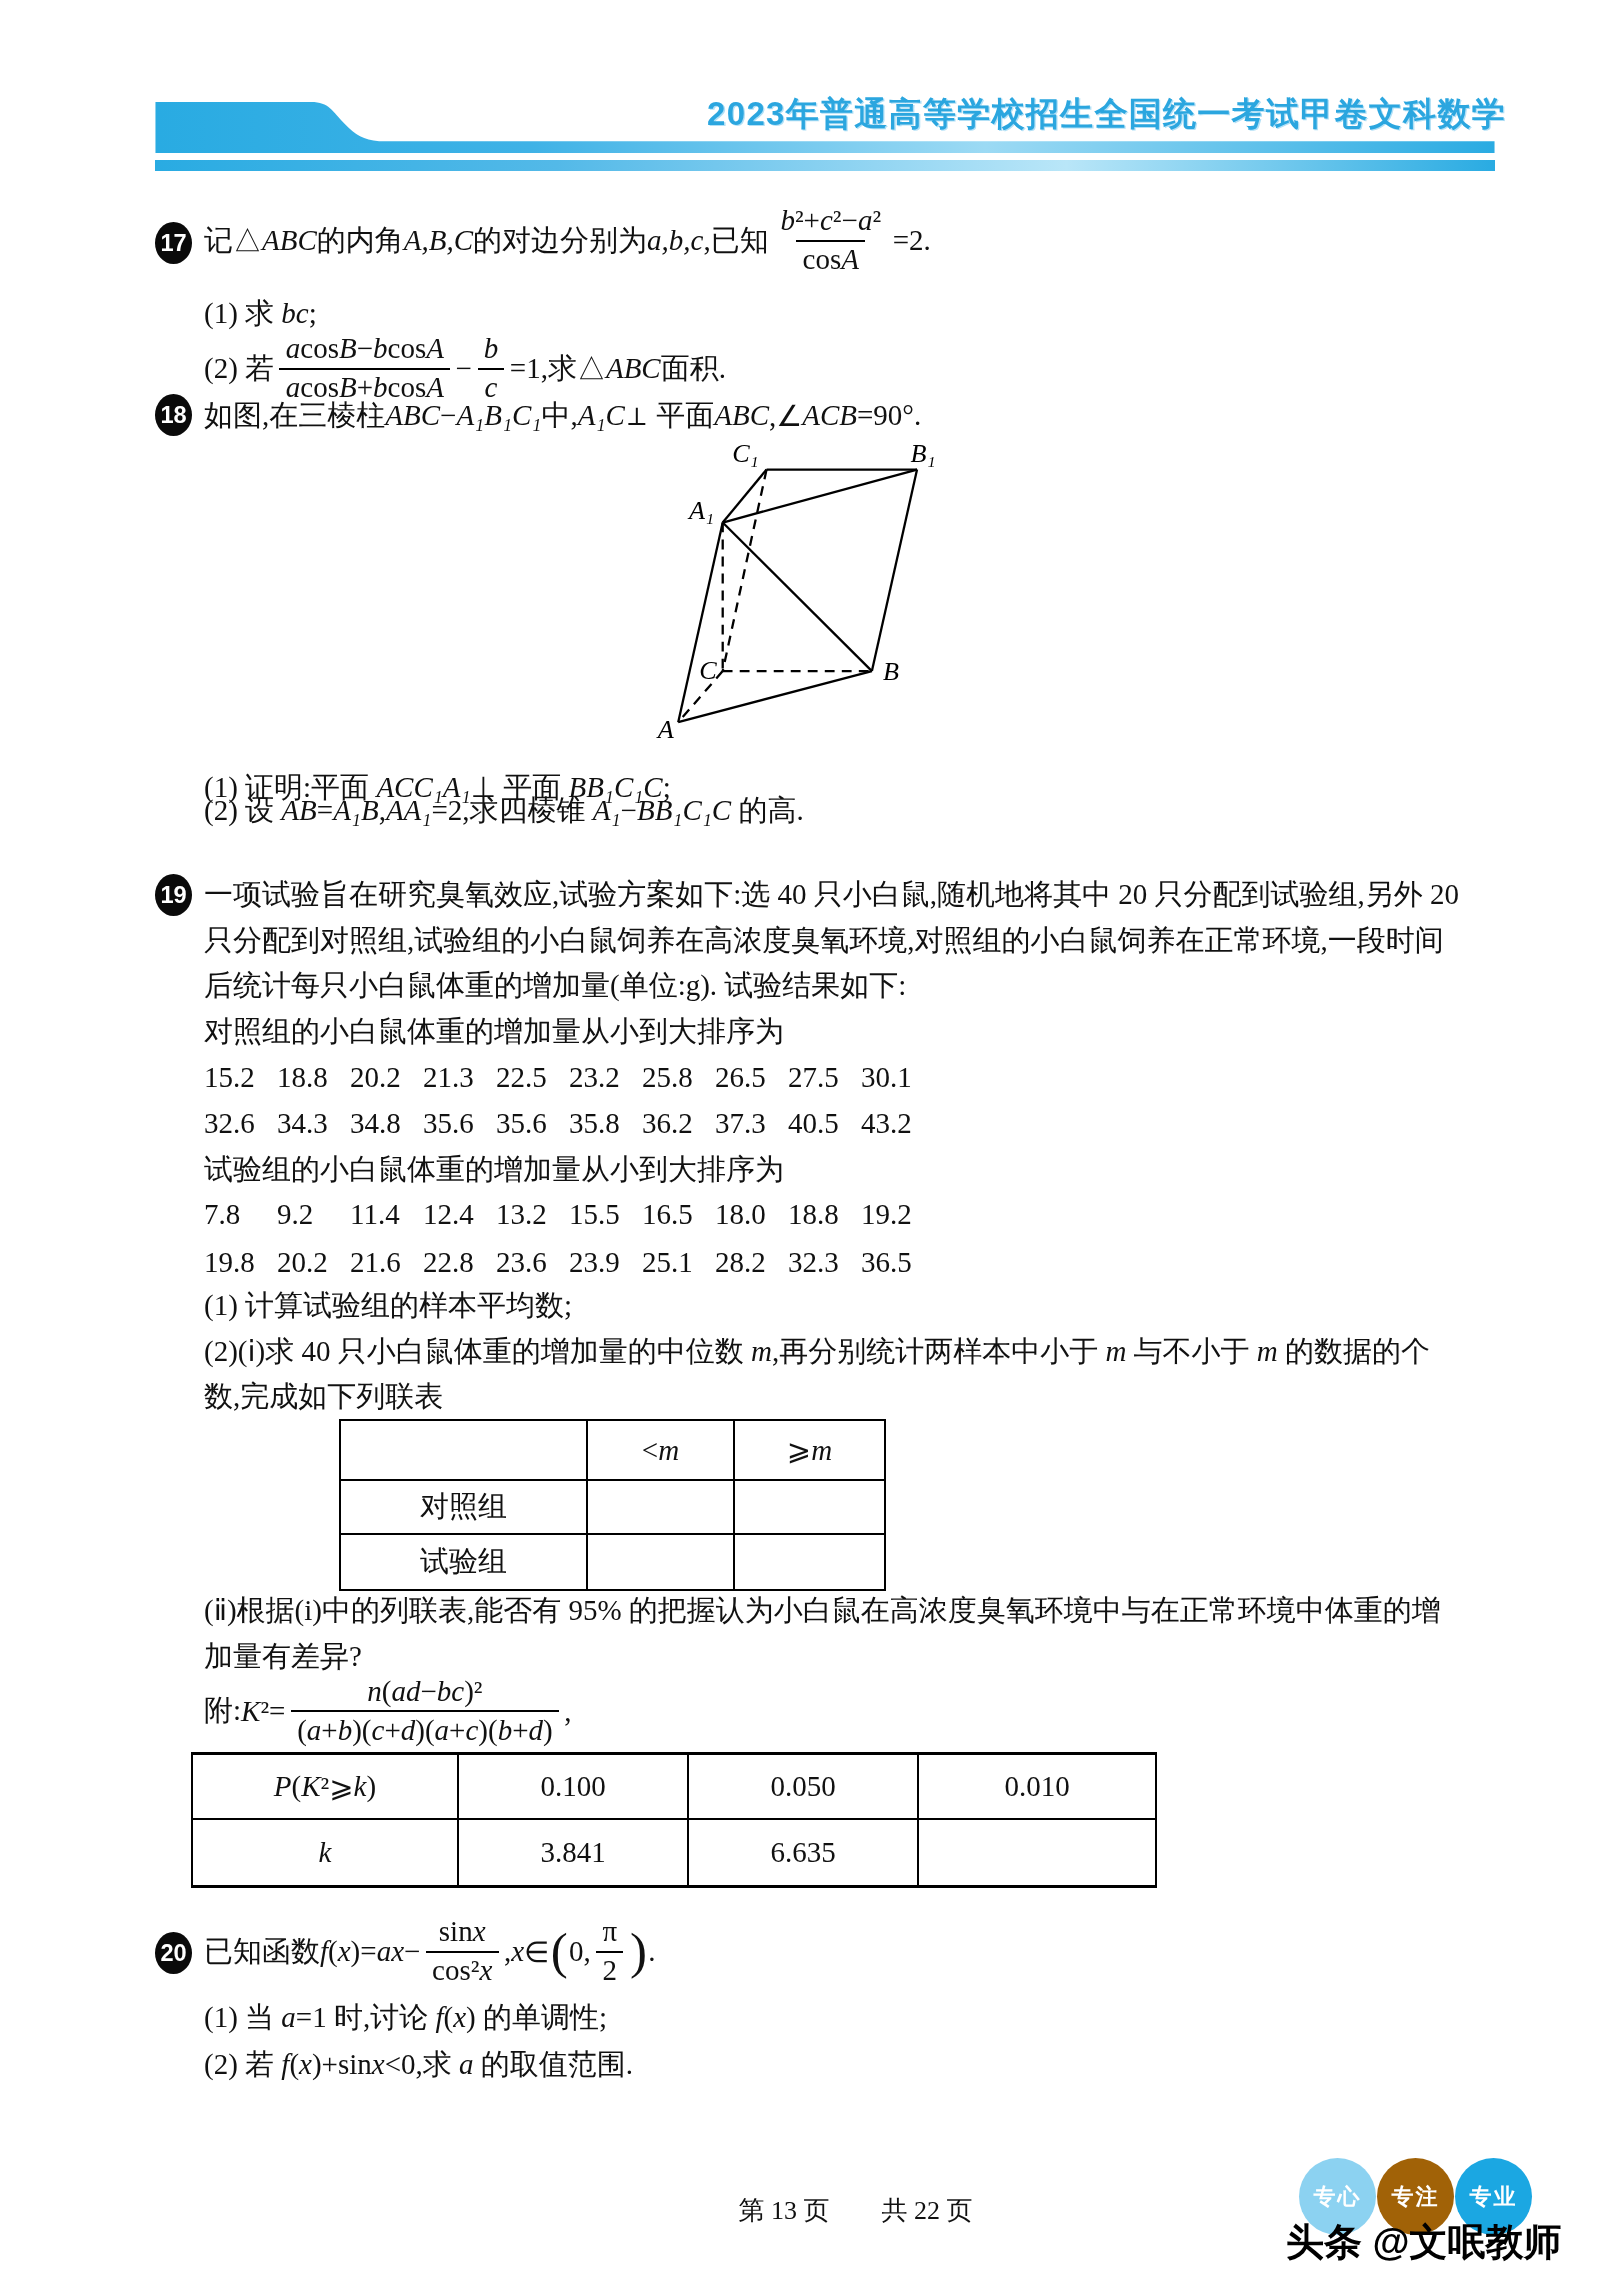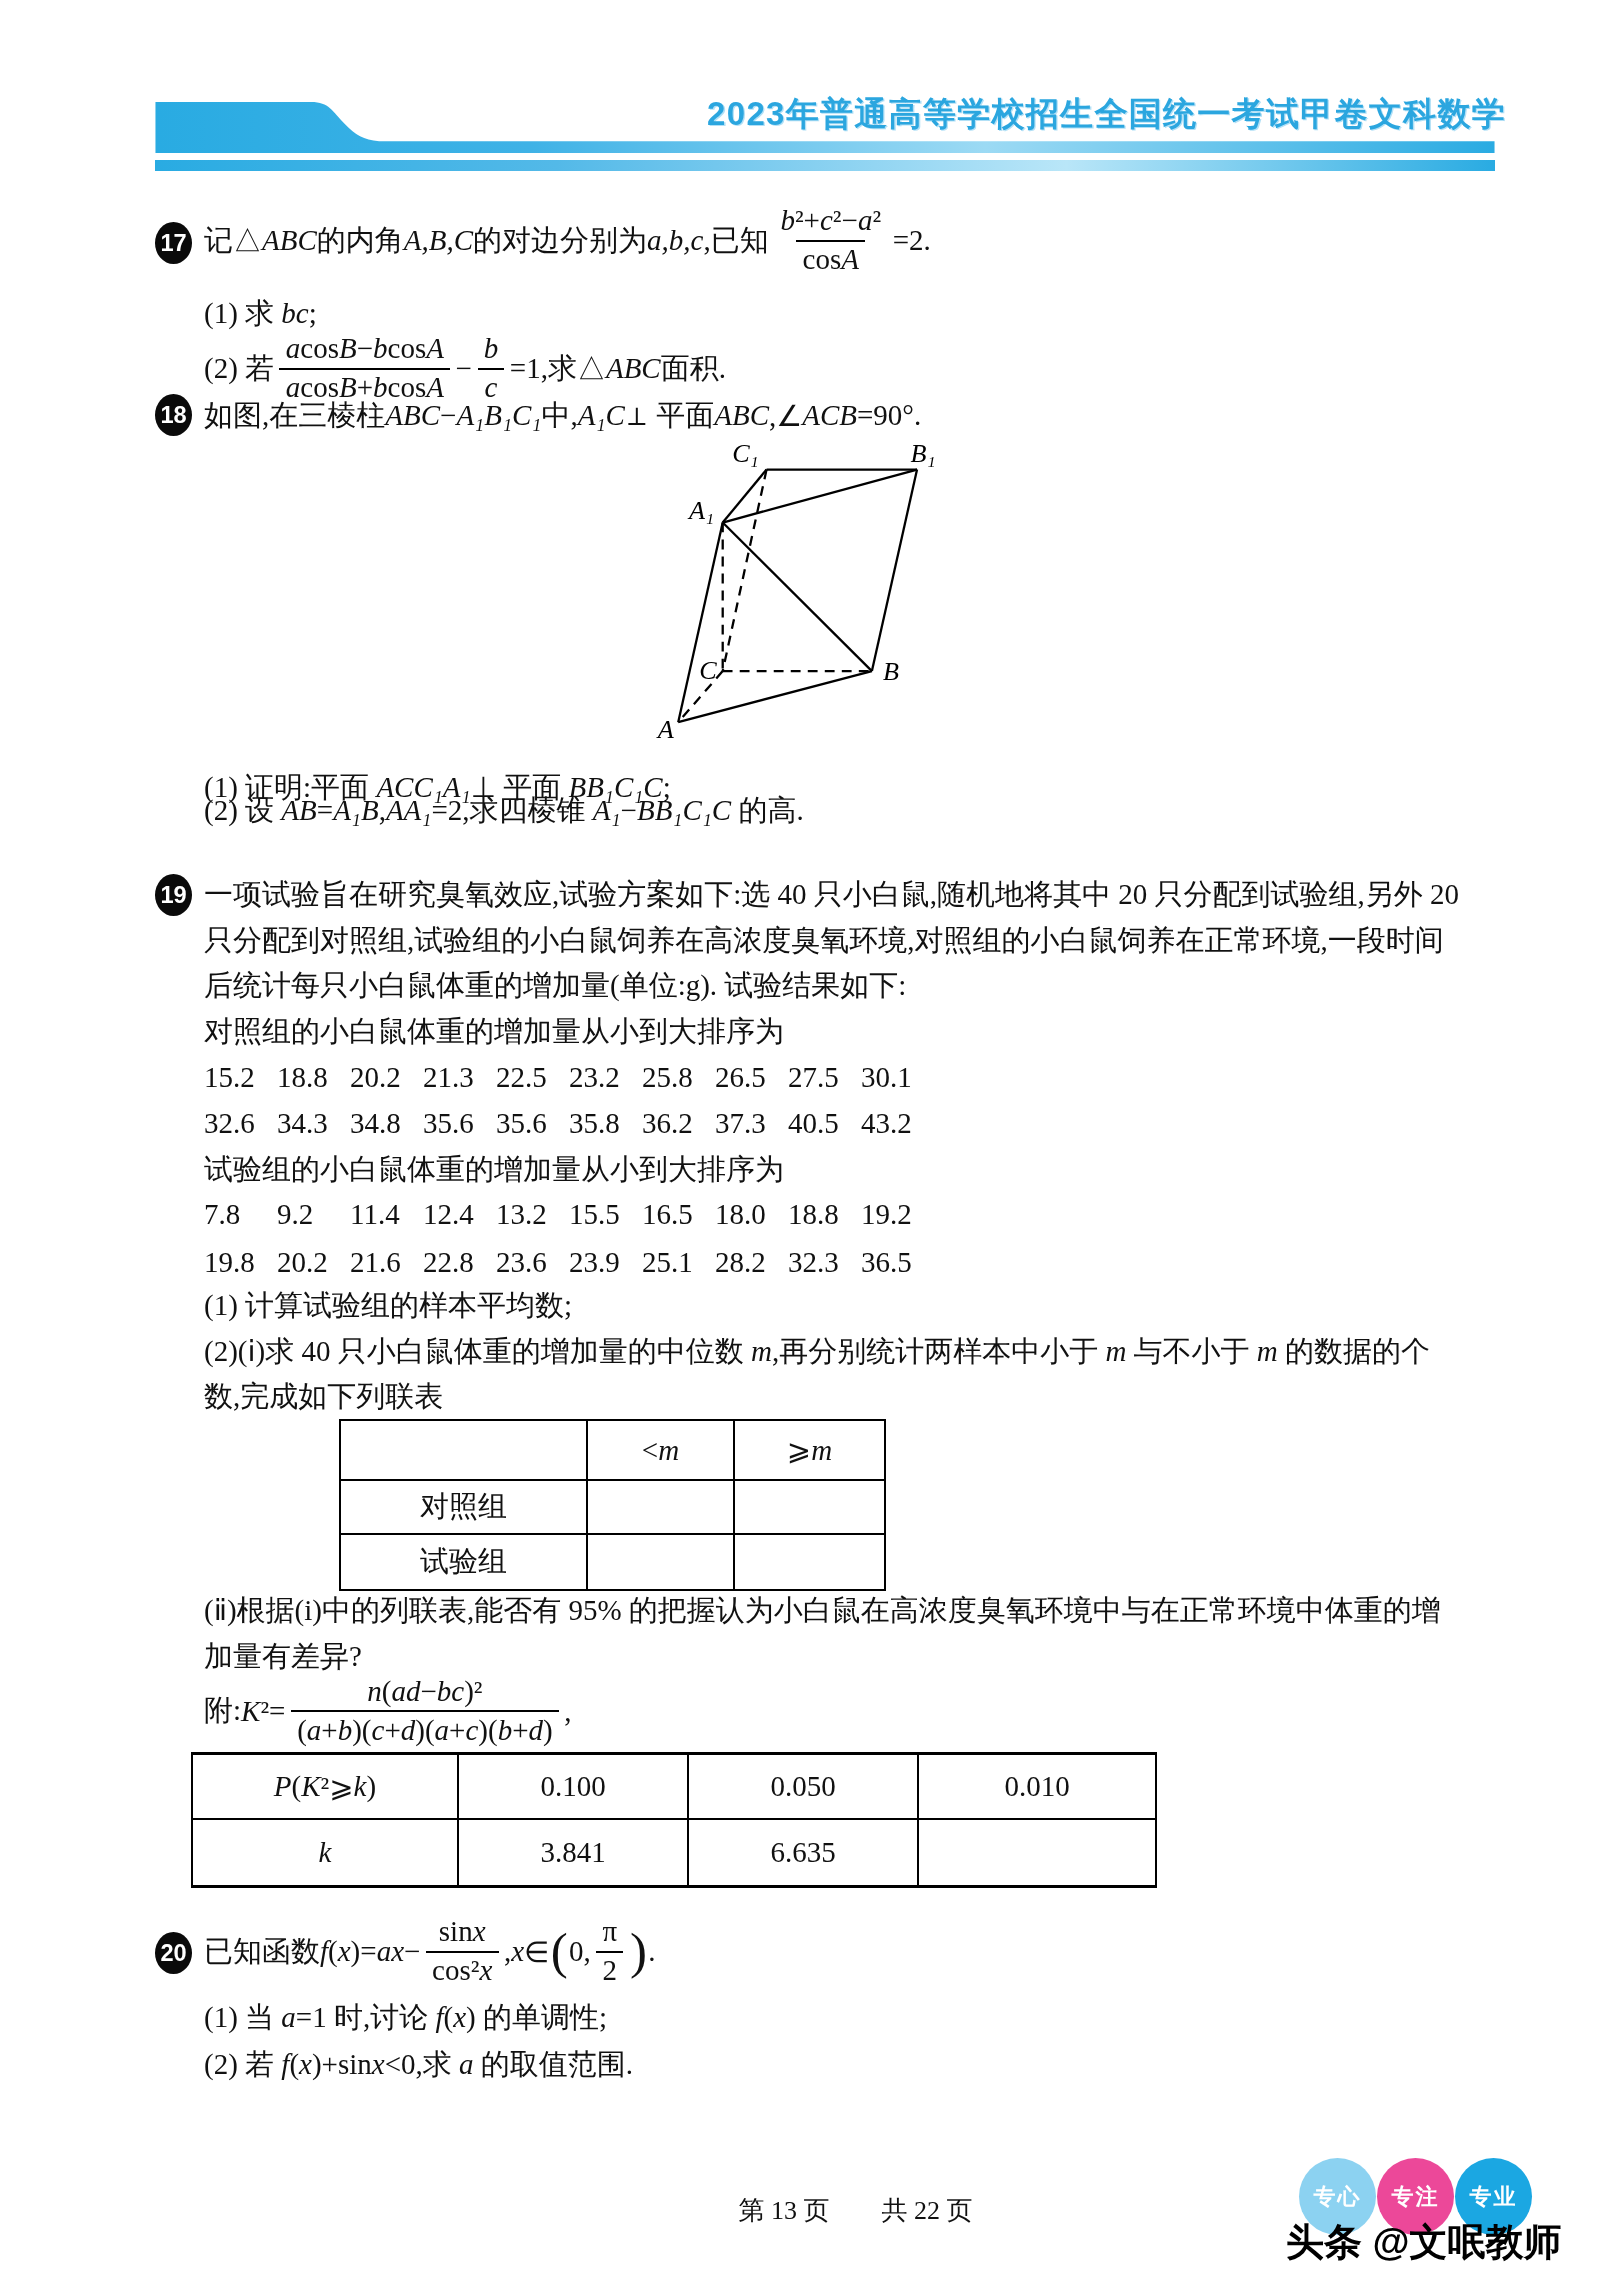--- a/index.html
+++ b/index.html
@@ -287,21 +287,21 @@
       <span class="run-p">)</span>
       <span class="run-r">.</span>
     </div>
   <div class="line" style="left:204px;top:2000px;"><span class="run-r">(1) 当 </span><span class="run-i">a</span><span class="run-r">=1 时,讨论 </span><span class="run-i">f</span><span class="run-r">(</span><span class="run-i">x</span><span class="run-r">) 的单调性;</span></div>
   <div class="line" style="left:204px;top:2047px;"><span class="run-r">(2) 若 </span><span class="run-i">f</span><span class="run-r">(</span><span class="run-i">x</span><span class="run-r">)+sin</span><span class="run-i">x</span><span class="run-r">&lt;0,求 </span><span class="run-i">a</span><span class="run-r"> 的取值范围.</span></div>
 
   <div class="footer-page">第 13 页　　共 22 页</div>
   <div class="circle" style="left: 1299px; background: rgb(140, 210, 241);">
     <span>专心</span>
   </div>
-  <div class="circle" style="left: 1377px; background: #ec4899;">
+  <div class="circle" style="left: 1377px; background: #a16207;">
     <span>专注</span>
   </div>
   <div class="circle" style="left: 1455px; background: rgb(27, 167, 226);">
     <span>专业</span>
   </div>
   <div class="watermark">头条 @文呡教师</div>
 
 </div>
 
 

